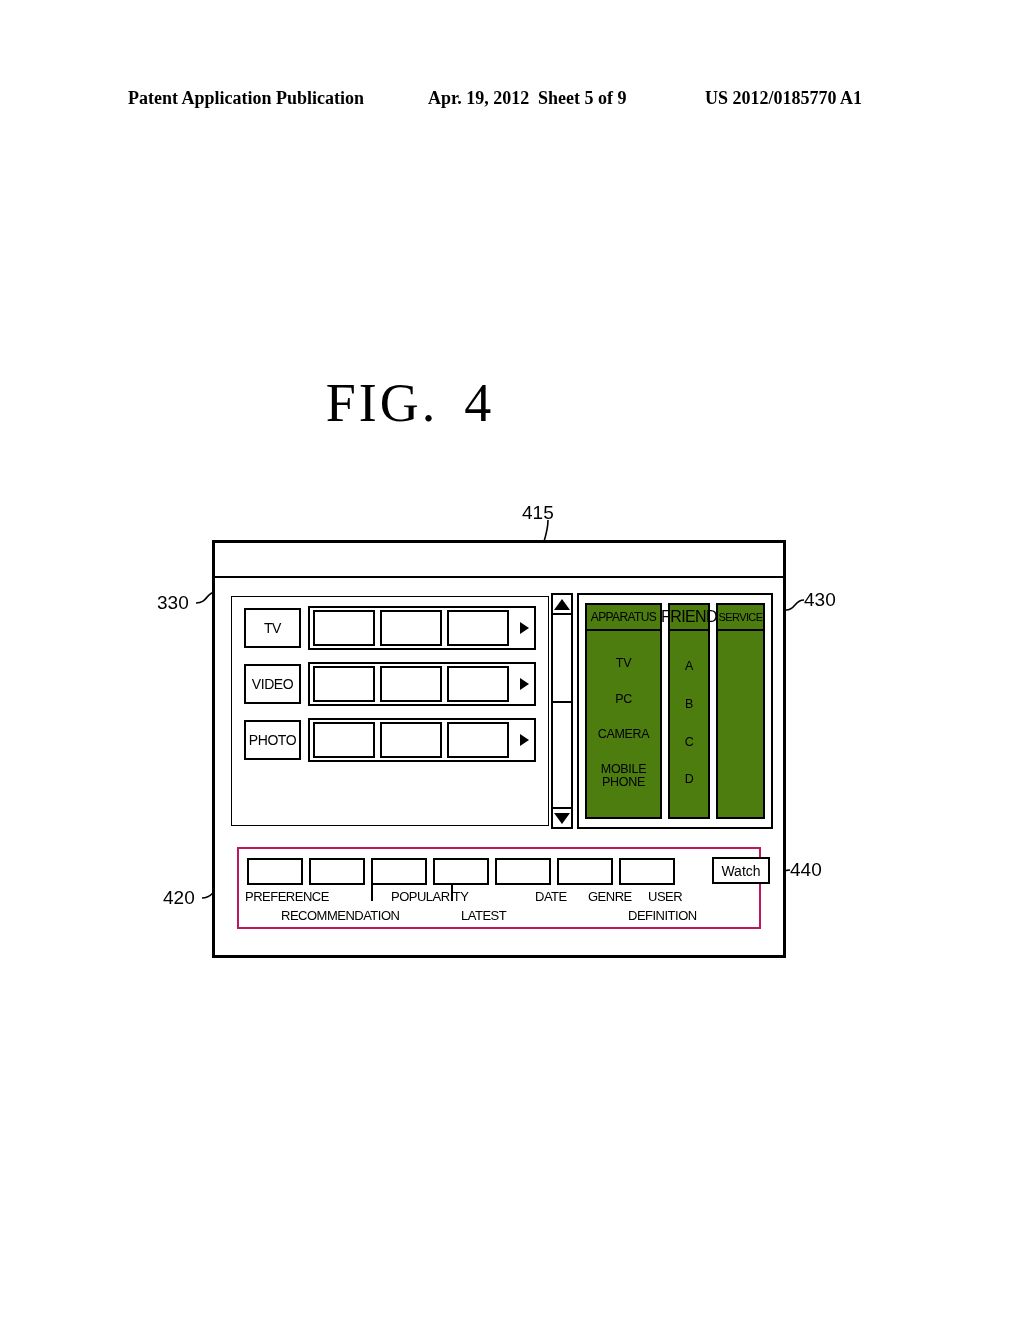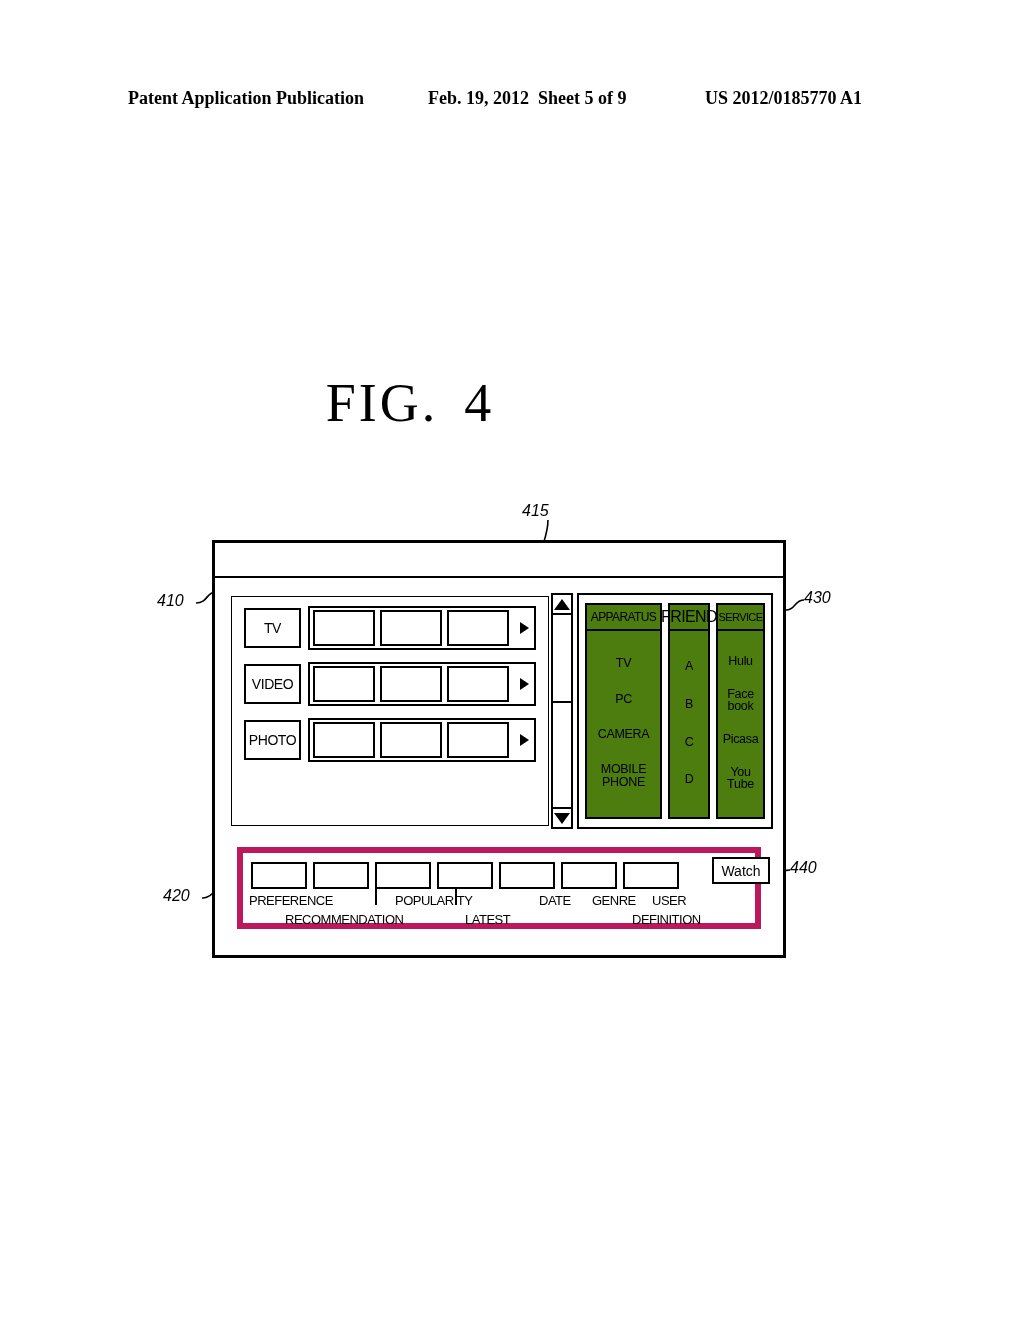--- a/index.html
+++ b/index.html
@@ -251,21 +251,21 @@
     white-space: pre-line;
   }
 
   
   .panel-420 {
     position: absolute;
     left: 22px;
     top: 304px;
     width: 524px;
     height: 82px;
-    border: 6px solid #be185d;
+    border: 2px solid #be185d;
     box-sizing: border-box;
     background: #fff;
   }
   .sort-boxes {
     position: absolute;
     left: 8px;
     top: 9px;
     display: flex;
     gap: 6px;
   }
@@ -314,33 +314,32 @@
     justify-content: center;
     font-family: "Liberation Sans", sans-serif;
     font-size: 14px;
     background: #fff;
   }
 
   
   .ref {
     position: absolute;
     font-family: "Liberation Sans", sans-serif;
-    font-size: 16px;
+    font-size: 19px;
     letter-spacing: 0px;
-    font-style: italic;
   }
 
   .leader { position: absolute; left: 0; top: 0; overflow: visible; pointer-events: none; }
 </style>
 </head>
 <body>
 
 <div class="page-header">
   <span class="hdr-pub">Patent Application Publication</span>
-  <span class="hdr-date">Feb. 19, 2012</span>
+  <span class="hdr-date">Apr. 19, 2012</span>
   <span class="hdr-sheet">Sheet 5 of 9</span>
   <span class="hdr-num">US 2012/0185770 A1</span>
 </div>
 
 <div class="fig-title">
   <span class="fig-word">FIG.</span><span class="fig-num">4</span>
 </div>
 
 <div class="drawing">
 
@@ -422,28 +421,20 @@
         <div class="f-body">
           <div class="f-item">A</div>
           <div class="f-item">B</div>
           <div class="f-item">C</div>
           <div class="f-item">D</div>
         </div>
       </div>
 
       <div class="f-col c2">
         <div class="f-head">SERVICE</div>
-        <div class="f-body">
-          <div class="f-item">Hulu</div>
-          <div class="f-item">Face
-book</div>
-          <div class="f-item">Picasa</div>
-          <div class="f-item">You
-Tube</div>
-        </div>
       </div>
     </div>
 
     <div class="panel-420">
       <div class="sort-boxes">
         <div class="sort-box"></div>
         <div class="sort-box"></div>
         <div class="sort-box"></div>
         <div class="sort-box"></div>
         <div class="sort-box"></div>
@@ -460,19 +451,19 @@
         <span class="sl top" style="left:296px">DATE</span>
         <span class="sl top" style="left:349px">GENRE</span>
         <span class="sl top" style="left:409px">USER</span>
         <span class="sl bot" style="left:389px">DEFINITION</span>
       </div>
     </div>
 
     <div class="watch-btn">Watch</div>
   </div>
 
-  <span class="ref" style="left:157px; top:112px;">410</span>
+  <span class="ref" style="left:157px; top:112px;">330</span>
   <span class="ref" style="left:522px; top:22px;">415</span>
   <span class="ref" style="left:163px; top:407px;">420</span>
   <span class="ref" style="left:804px; top:109px;">430</span>
   <span class="ref" style="left:790px; top:379px;">440</span>
 
 </div>
 
 </body></html>

